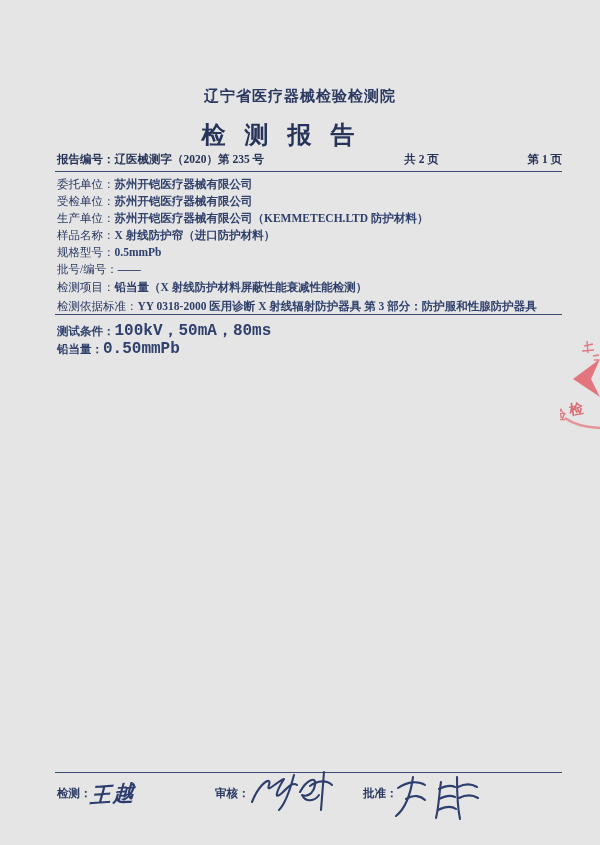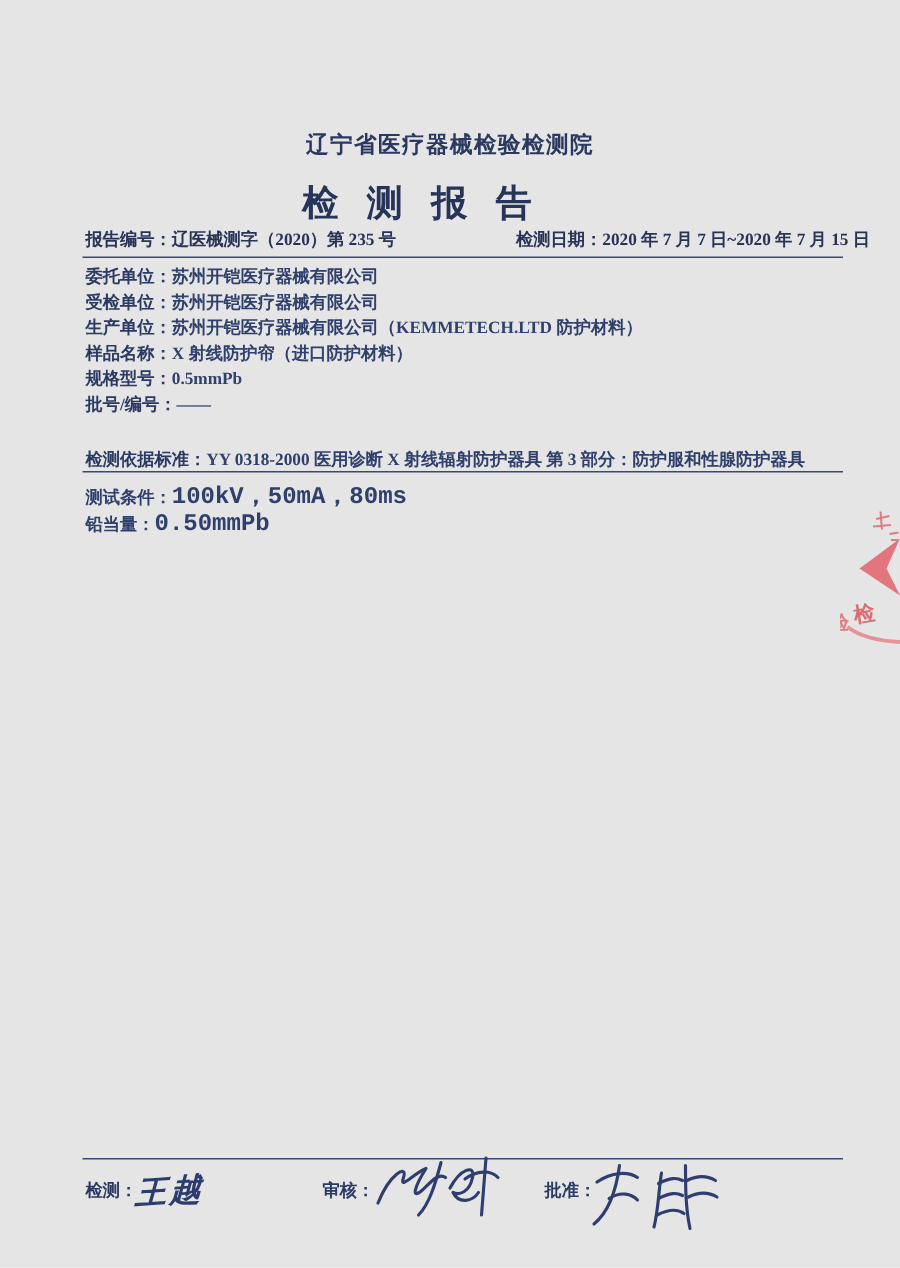--- a/index.html
+++ b/index.html
@@ -57,21 +57,21 @@
   .rule-3 { top: 772px; border-top-width: 1.4px; }
   .field-row {
     position: absolute;
     left: 57px;
     width: 505px;
     font-size: 11.5px;
     font-weight: 600;
     color: #30406c;
     white-space: nowrap;
   }
-  .field-row .label { font-weight: 700; color: #2b3a63; text-align: right; }
+  .field-row .label { font-weight: 400; color: #2b3a63; text-align: right; }
   .test-row {
     position: absolute;
     left: 57px;
     font-size: 11.5px;
     font-weight: 600;
     color: #30406c;
     white-space: nowrap;
   }
   .test-row .value { font-family: "Liberation Mono", "DejaVu Sans Mono", monospace; font-size: 16px; }
   .stamp {
@@ -104,21 +104,20 @@
 
 <div class="page">
 
   <div class="institute">辽宁省医疗器械检验检测院</div>
 
   <div class="report-title">检测报告</div>
 
   <div class="meta-row">
     <span>报告编号：辽医械测字（2020）第 235 号</span>
     <span class="gap-lg"></span>
-    <span>检测日期：2020 年 7 月 7 日~2020 年 7 月 15 日</span>
     <span class="gap-sm"></span>
     <span>共 2 页</span>
     <span class="gap-sm"></span>
     <span>第 1 页</span>
   </div>
 
   <div class="rule rule-1"></div>
 
   <div class="field-row" style="top:177px">
     <span class="label">委托单位：</span><span>苏州开铠医疗器械有限公司</span>
@@ -130,20 +129,23 @@
     <span class="label">生产单位：</span><span>苏州开铠医疗器械有限公司（KEMMETECH.LTD 防护材料）</span>
   </div>
   <div class="field-row" style="top:228px">
     <span class="label">样品名称：</span><span>X 射线防护帘（进口防护材料）</span>
   </div>
   <div class="field-row" style="top:245px">
     <span class="label">规格型号：</span><span>0.5mmPb</span>
   </div>
   <div class="field-row" style="top:262px">
     <span class="label">批号/编号：</span><span>——</span>
+  </div>
+  <div class="field-row" style="top:280px">
+    <span class="label">检测项目：</span><span>铅当量（X 射线防护材料屏蔽性能衰减性能检测）</span>
   </div>
   <div class="field-row" style="top:299px">
     <span class="label">检测依据标准：</span><span>YY 0318-2000 医用诊断 X 射线辐射防护器具 第 3 部分：防护服和性腺防护器具</span>
   </div>
 
   <div class="rule rule-2"></div>
 
   <div class="test-row" style="top:320px">
     <span class="label">测试条件：</span><span class="value">100kV，50mA，80ms</span>
   </div>

